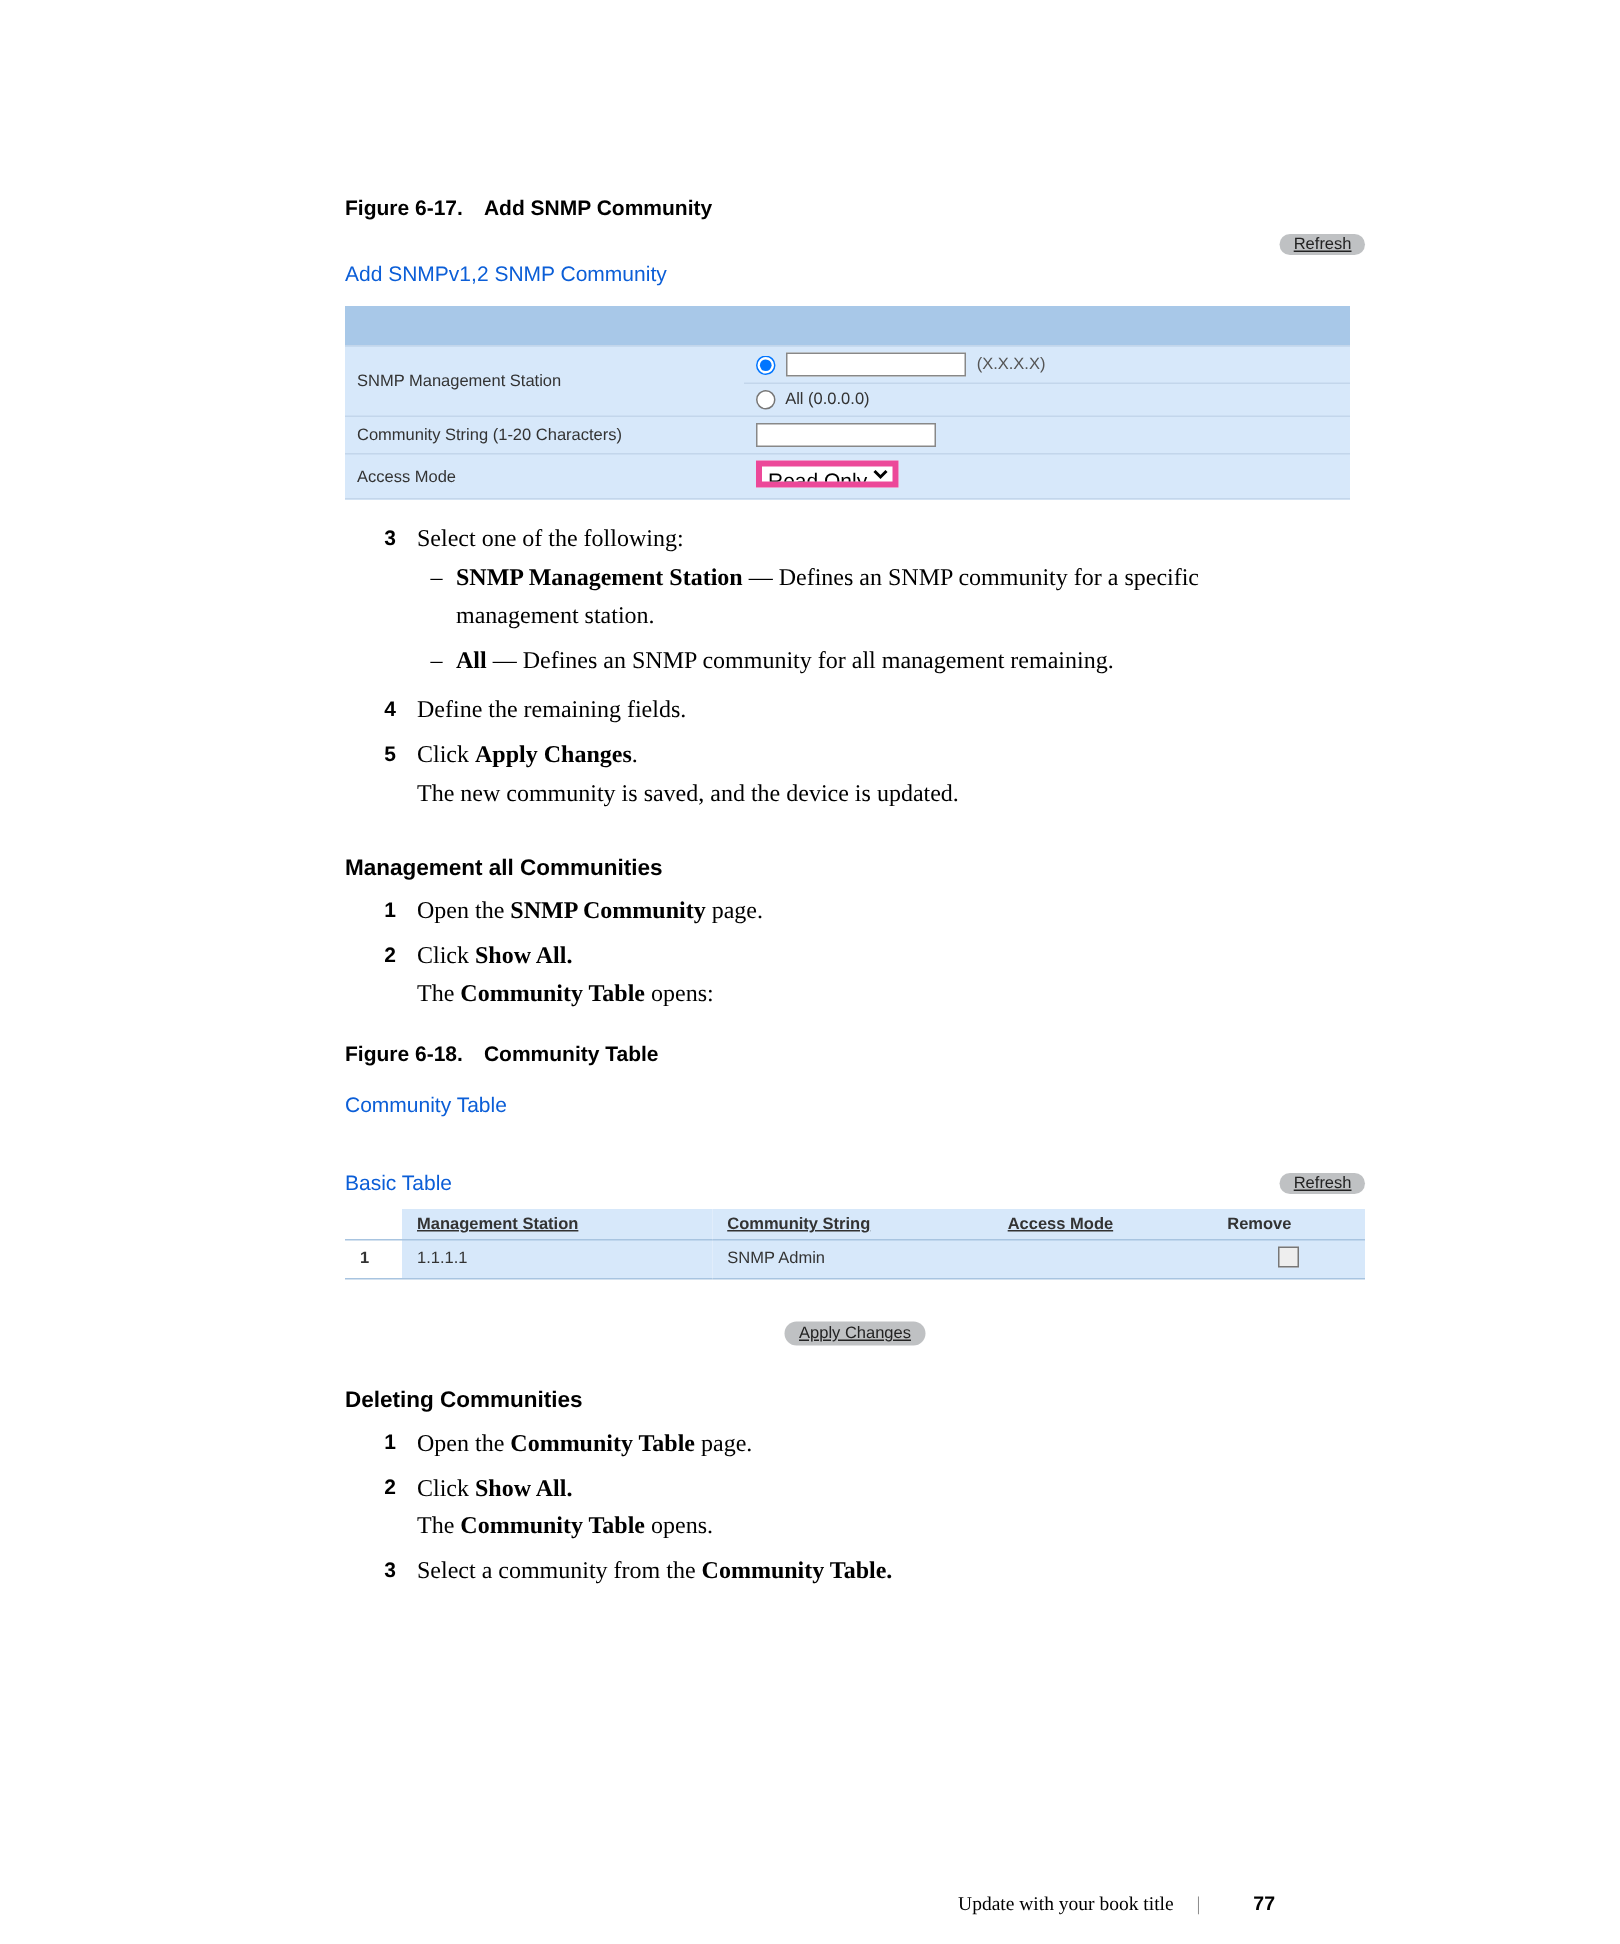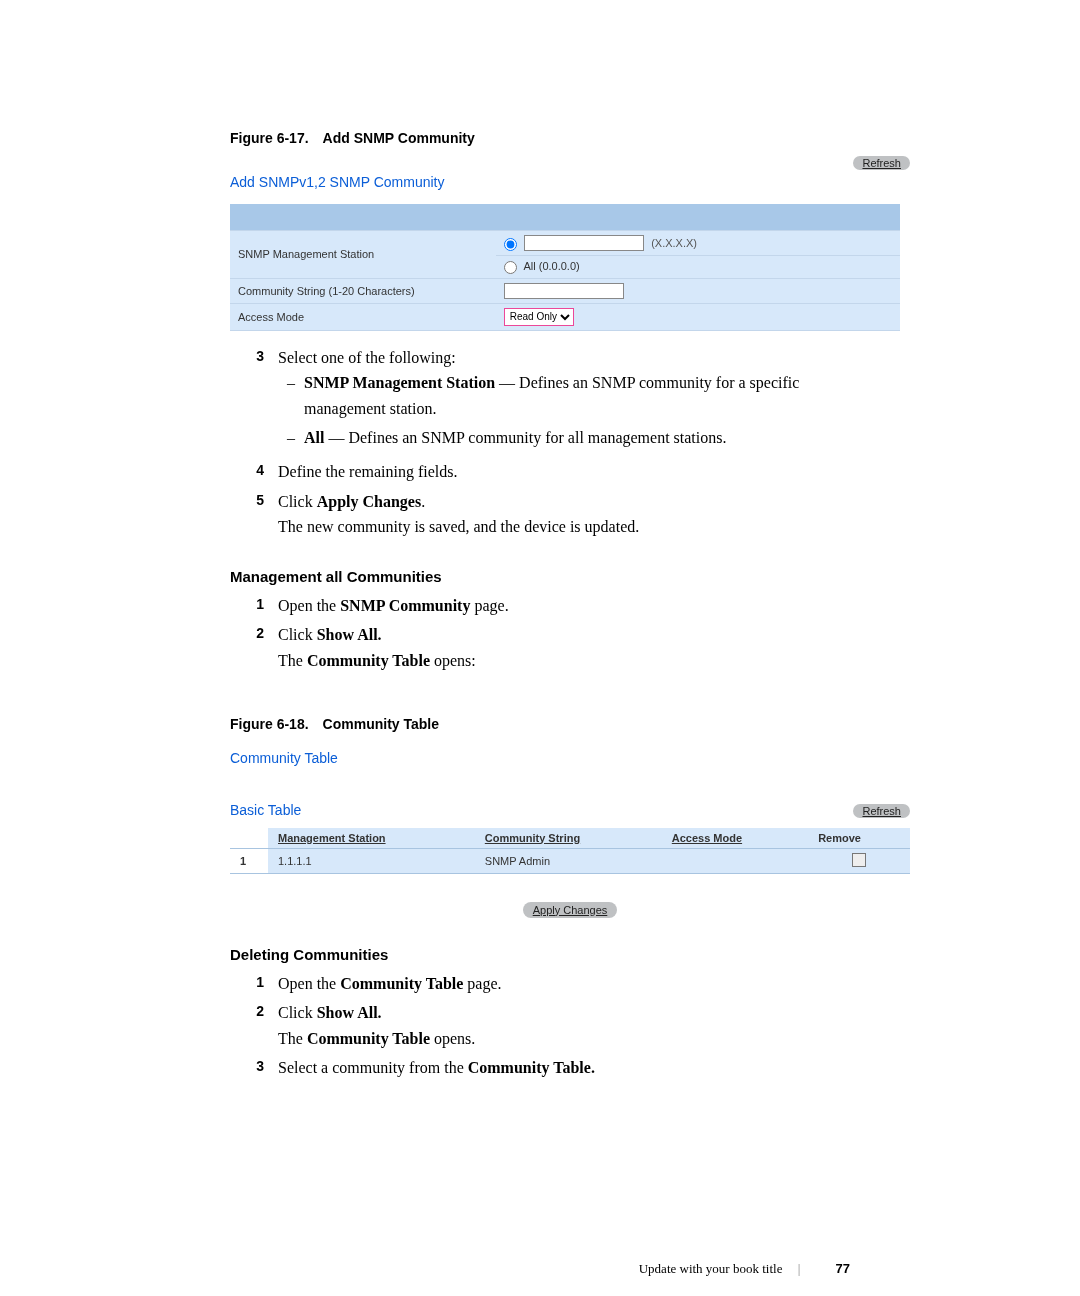--- a/index.html
+++ b/index.html
@@ -71,25 +71,24 @@
   .mini-input {
     border: 1px solid #888;
     height: 16px;
     width: 120px;
     font-size: 11px;
     box-sizing: border-box;
     padding: 1px 2px;
     background:#fff;
   }
   .mini-select {
-    border: 1px solid #ec4899;
+    border: 4px solid #ec4899;
     height: 18px;
-    font-size: 10px;
+    font-size: 14px;
     background:#fff;
-    text-align:right;
   }
   .radio { vertical-align: middle; margin:0 4px 0 0;}
   .hint { color:#555; margin-left:4px; }
   .ol-block { padding-left: 0; margin-left: 0;}
   .ol-row { display:flex; margin-bottom:4px; line-height:1.6;}
   .ol-row .num {
     font-family: Arial, Helvetica, sans-serif;
     font-weight: bold;
     font-size: 14px;
     width: 34px;
@@ -223,21 +222,21 @@
     <div class="ol-row">
       <div class="num">3</div>
       <div class="body">
         <div>Select one of the following:</div>
         <div class="sub-dash">
           <div class="dash">–</div>
           <div><span class="b">SNMP Management Station</span><span> — Defines an SNMP community for a specific management station.</span></div>
         </div>
         <div class="sub-dash">
           <div class="dash">–</div>
-          <div><span class="b">All</span><span> — Defines an SNMP community for all management stations.</span></div>
+          <div><span class="b">All</span><span> — Defines an SNMP community for all management remaining.</span></div>
         </div>
       </div>
     </div>
     <div class="ol-row">
       <div class="num">4</div>
       <div class="body">Define the remaining fields.</div>
     </div>
     <div class="ol-row">
       <div class="num">5</div>
       <div class="body">
@@ -255,21 +254,21 @@
     </div>
     <div class="ol-row">
       <div class="num">2</div>
       <div class="body">
         <div><span>Click </span><span class="b">Show All.</span></div>
         <div><span>The </span><span class="b">Community Table</span><span> opens:</span></div>
       </div>
     </div>
   </div>
 
-  <div class="figure-caption" style="margin-top:42px;">
+  <div class="figure-caption" style="margin-top:18px;">
     <span>Figure 6-18.</span><span class="spacer"></span><span>Community Table</span>
   </div>
 
   <div class="screenshot ss2" style="position:relative; margin-bottom:28px;">
     <div class="title1">Community Table</div>
     <div class="refresh-btn2">Refresh</div>
     <div class="title2">Basic Table</div>
     <table class="basic-table">
       <thead>
         <tr>

